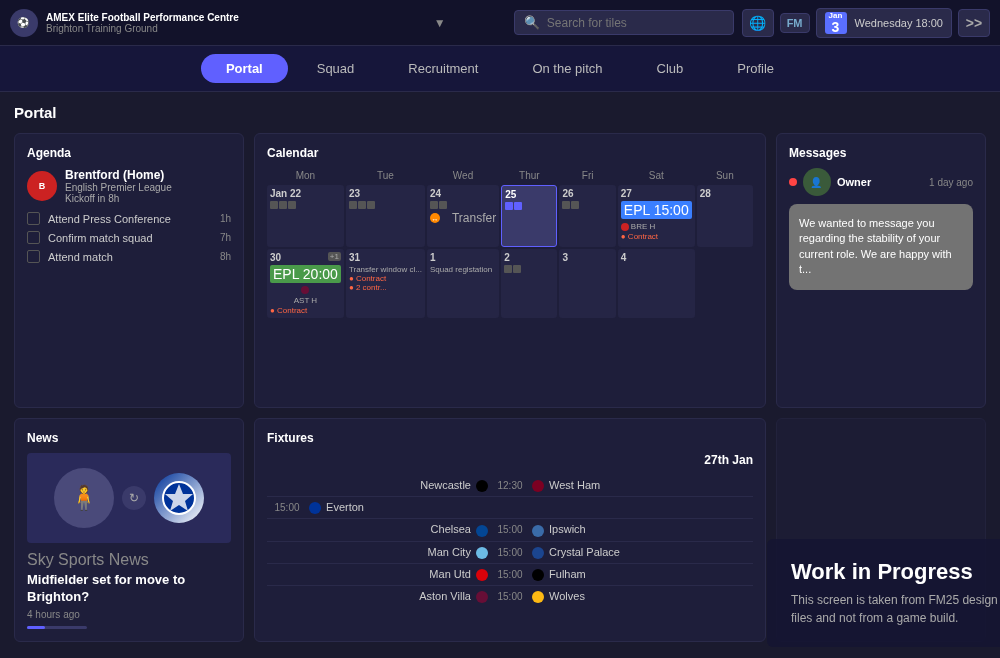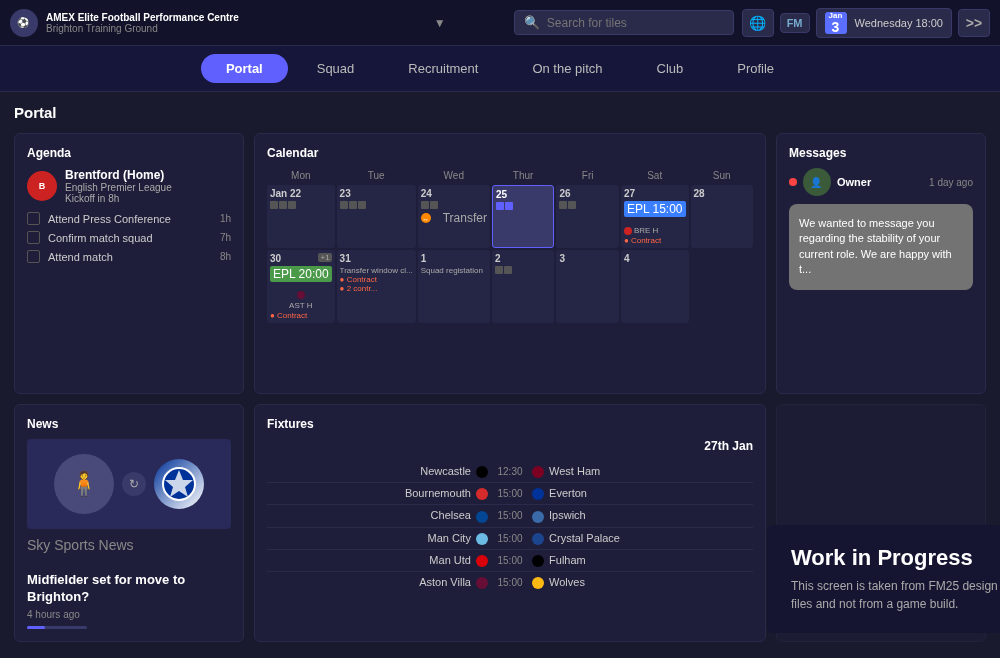--- a/index.html
+++ b/index.html
@@ -189,22 +189,22 @@
       font-size: 9px;
       color: #aaa;
       position: relative;
     }
     .cal-cell.today { background: #3a3a6a; border: 1px solid #6060ff; }
     .cal-cell-date { font-size: 10px; font-weight: 600; color: #ccc; margin-bottom: 2px; }
     .cal-cell.today .cal-cell-date { color: #fff; }
     .cal-event {
       border-radius: 2px;
       padding: 1px 3px;
-      font-size: 12px;
-      margin-bottom: 9px;
+      font-size: 14px;
+      margin-bottom: 3px;
       white-space: nowrap;
       overflow: hidden;
     }
     .cal-event.epl { background: #3a7fff; color: #fff; }
     .cal-event.match-ast { background: #4a9a4a; color: #fff; }
     .cal-icon-row { display: flex; gap: 1px; margin-bottom: 1px; }
     .cal-icon { width: 8px; height: 8px; background: #555; border-radius: 1px; }
     .plus-badge {
       position: absolute; top: 3px; right: 3px;
       background: #555; color: #aaa;
@@ -261,21 +261,21 @@
       font-size: 12px; color: #aaa;
       margin: 0 8px;
     }
     .news-logo {
       width: 50px; height: 50px;
       background: #003399;
       border-radius: 50%;
       display: flex; align-items: center; justify-content: center;
       font-size: 8px; color: #fff; text-align: center;
     }
-    .news-source { font-size: 14px; color: #888; margin-bottom: 19px; }
+    .news-source { font-size: 16px; color: #888; margin-bottom: 3px; }
     .news-headline { font-size: 13px; font-weight: 700; color: #fff; line-height: 1.3; margin-bottom: 3px; }
     .news-time { font-size: 10px; color: #888; }
     .news-progress {
       height: 3px; background: #3a3a6a; border-radius: 2px;
       margin-top: 6px; width: 60px;
     }
     .fixtures-date { font-size: 12px; font-weight: 700; color: #fff; text-align: right; margin-bottom: 8px; }
     .fixture-row {
       display: flex; align-items: center;
       padding: 4px 0;
@@ -524,24 +524,20 @@
           <span class="team-icon" style="background:#000;"></span>
         </div>
         <div class="fixture-time">12:30</div>
         <div class="fixture-away">
           <span class="team-icon" style="background:#7B0022;"></span>
           <span> West Ham</span>
         </div>
       </div>
 
       <div class="fixture-row">
-        <div class="fixture-home">
-          <span>Bournemouth </span>
-          <span class="team-icon" style="background:#d62b2b;"></span>
-        </div>
         <div class="fixture-time">15:00</div>
         <div class="fixture-away">
           <span class="team-icon" style="background:#003399;"></span>
           <span> Everton</span>
         </div>
       </div>
 
       <div class="fixture-row">
         <div class="fixture-home">
           <span>Chelsea </span>

